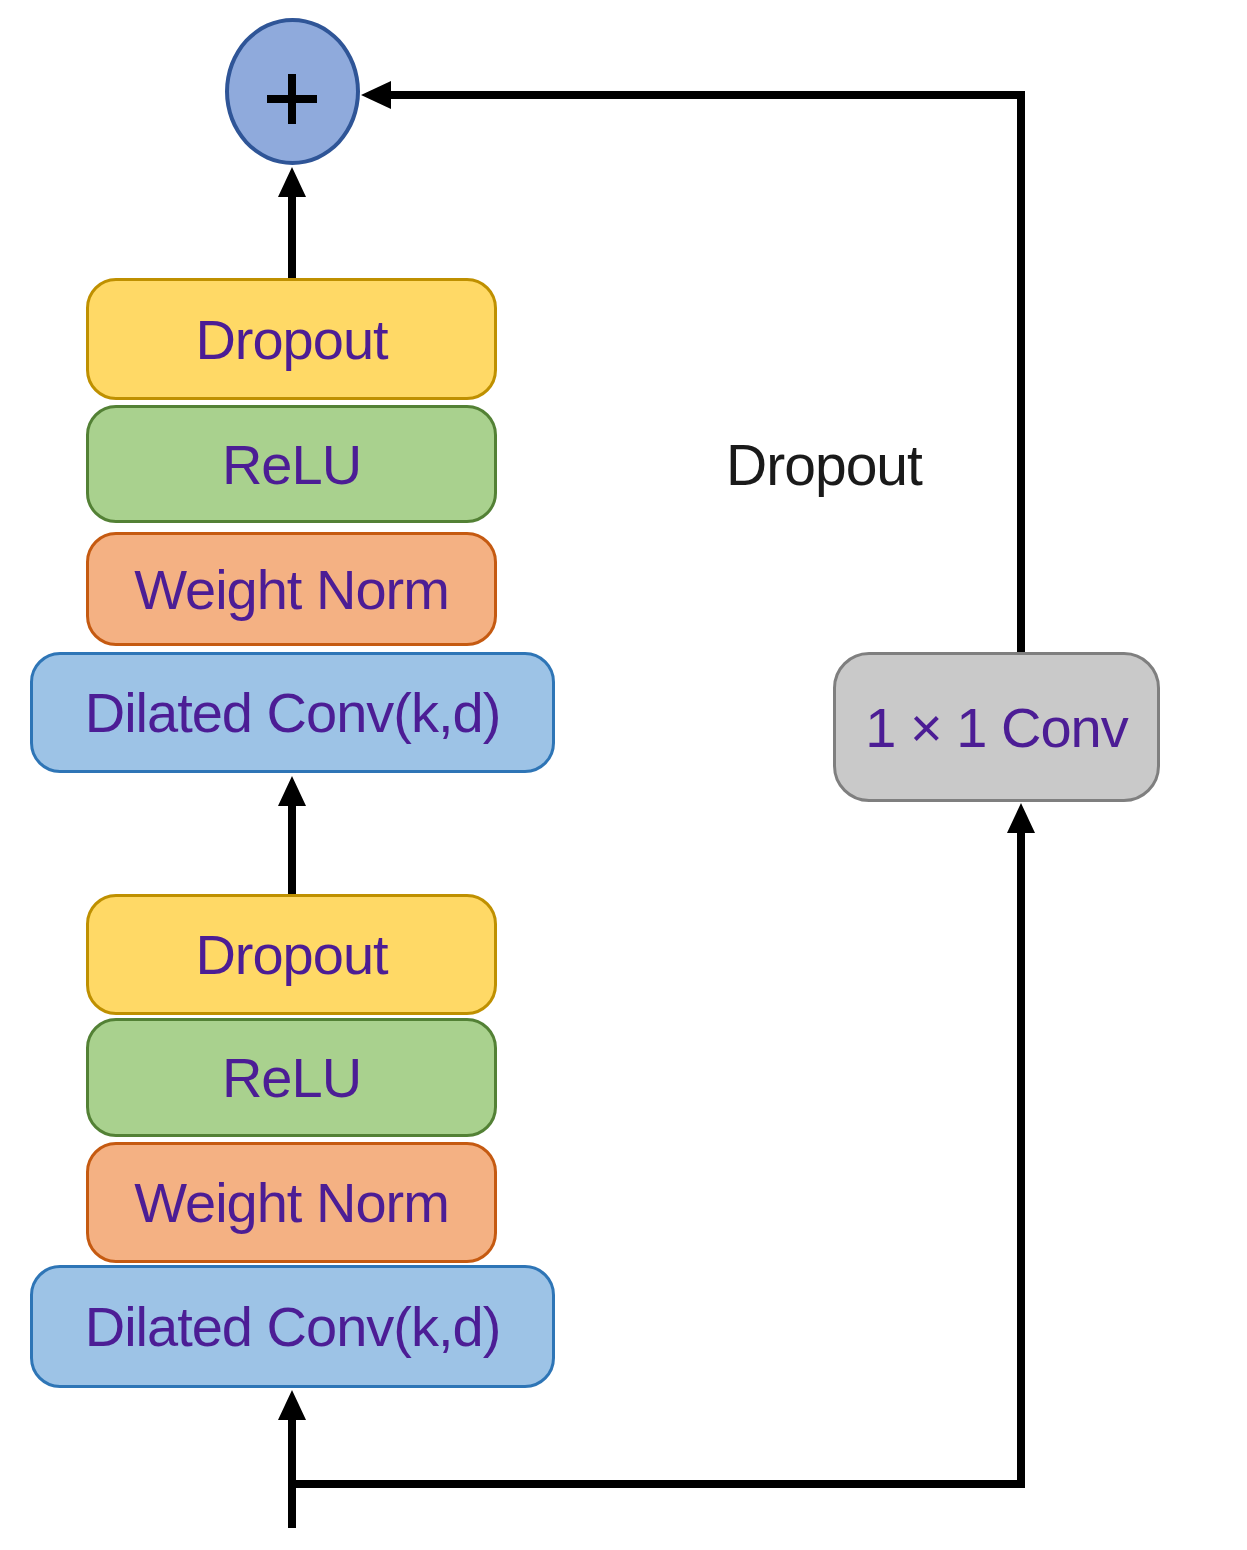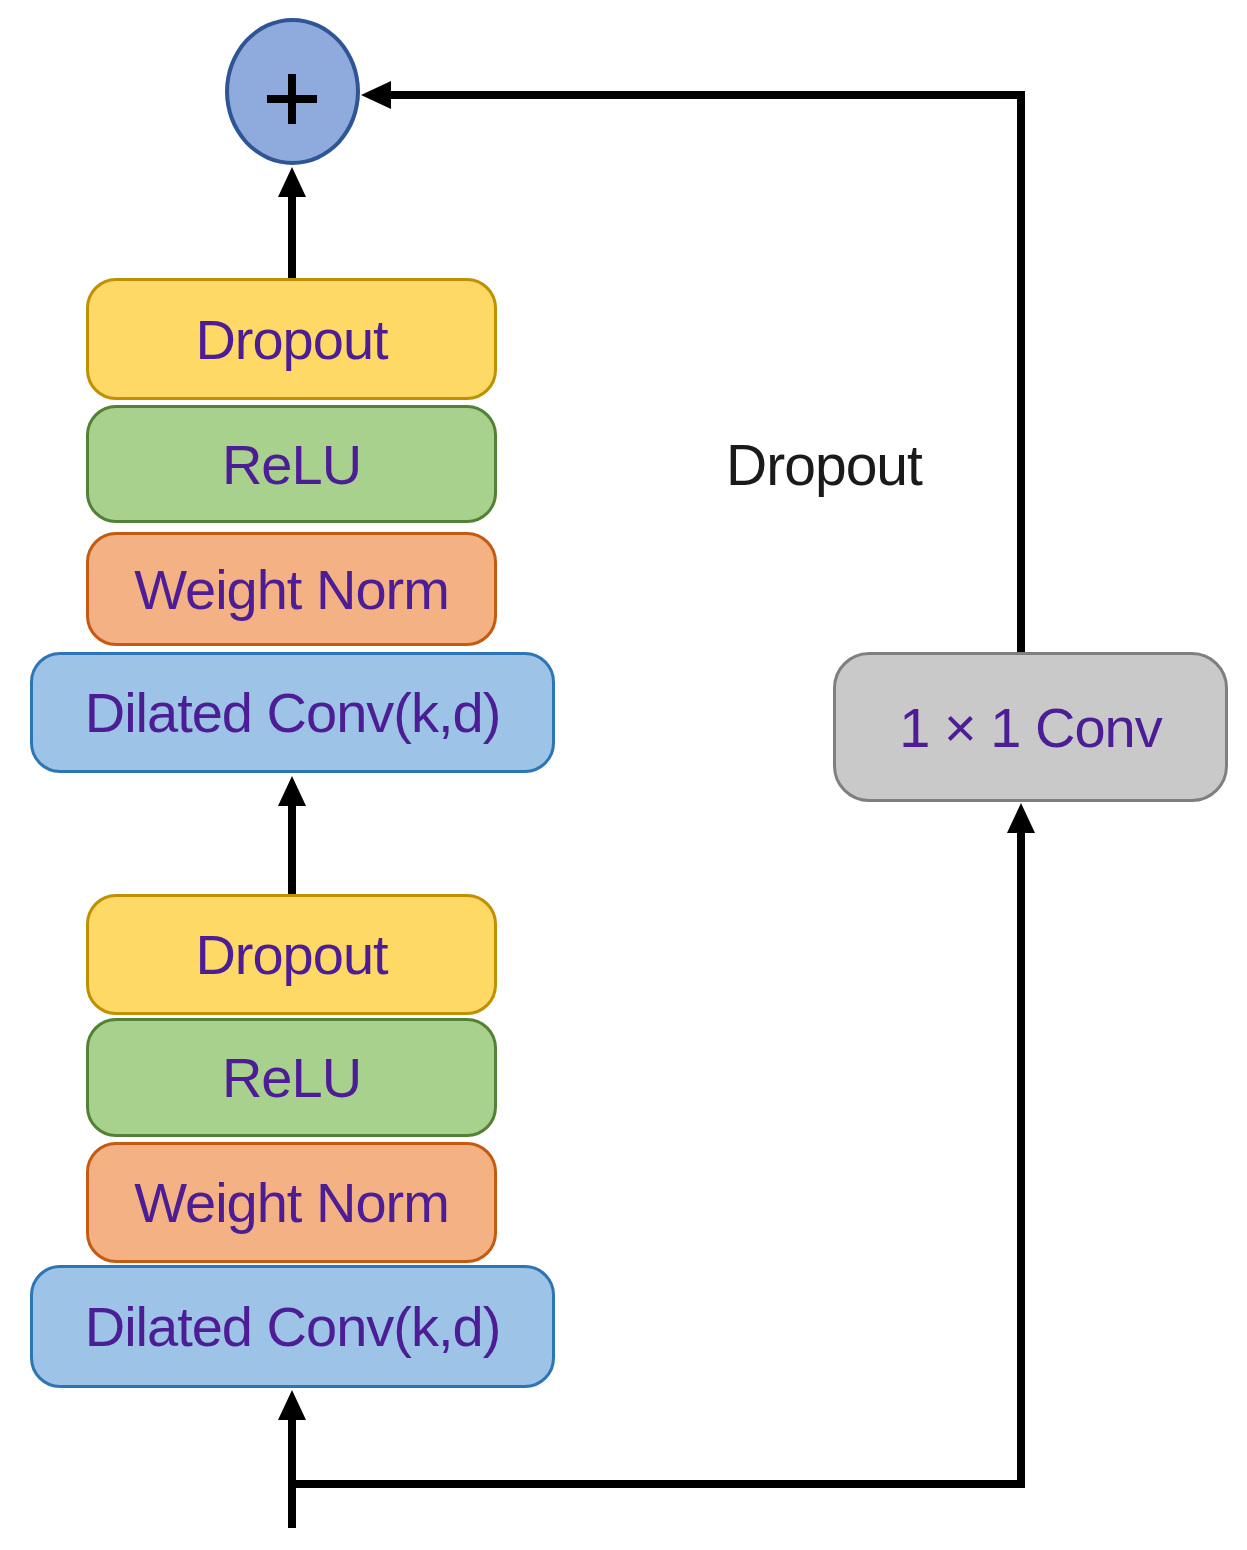--- a/index.html
+++ b/index.html
@@ -76,21 +76,21 @@
   <div class="node" style="left: 86px; top: 1018px; width: 411px; height: 119px; background-color: rgb(169, 209, 142); border-color: rgb(83, 129, 53);">
     <span class="label">ReLU</span>
   </div>
   <div class="node" style="left: 86px; top: 1142px; width: 411px; height: 121px; background-color: rgb(244, 177, 131); border-color: rgb(197, 90, 17);">
     <span class="label">Weight Norm</span>
   </div>
   <div class="node" style="left: 30px; top: 1265px; width: 525px; height: 123px; background-color: rgb(157, 195, 230); border-color: rgb(46, 117, 182);">
     <span class="label">Dilated Conv(k,d)</span>
   </div>
 
-  <div class="node gray-node" style="left: 833px; top: 652px; width: 395px; height: 150px; background-color: rgb(201, 201, 201); border-color: rgb(127, 127, 127);">
+  <div class="node gray-node" style="left: 833px; top: 652px; width: 327px; height: 150px; background-color: rgb(201, 201, 201); border-color: rgb(127, 127, 127);">
     <span class="label">1 × 1 Conv</span>
   </div>
 
   <div class="annotation">
     <span>Dropout</span>
   </div>
 
   <svg class="wires" viewBox="0 0 1247 1550">
 
     <g>

